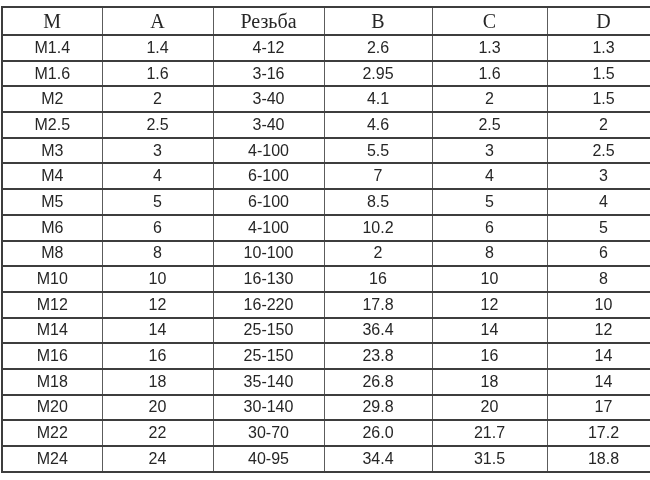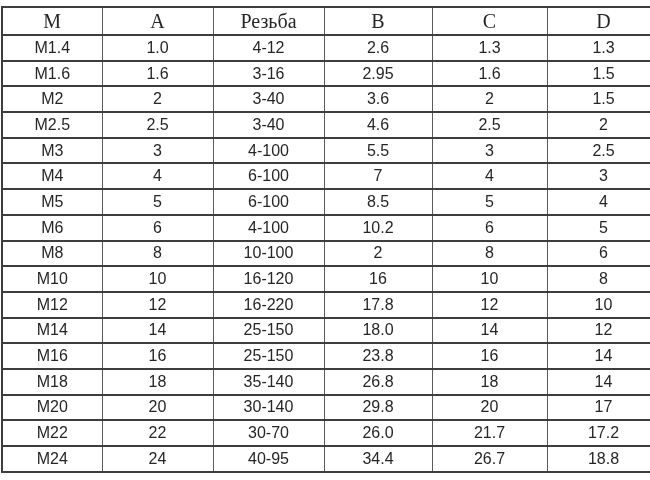--- a/index.html
+++ b/index.html
@@ -80,39 +80,39 @@
         <th>Резьба</th>
         <th>B</th>
         <th>C</th>
         <th>D</th>
       </tr>
     </thead>
     <tbody>
 
     <tr>
           <td>M1.4</td>
-          <td>1.0</td>
+          <td>1.4</td>
           <td>4-12</td>
           <td>2.6</td>
           <td>1.3</td>
           <td>1.3</td>
         </tr>
         <tr>
           <td>M1.6</td>
           <td>1.6</td>
           <td>3-16</td>
           <td>2.95</td>
           <td>1.6</td>
           <td>1.5</td>
         </tr>
         <tr>
           <td>M2</td>
           <td>2</td>
           <td>3-40</td>
-          <td>3.6</td>
+          <td>4.1</td>
           <td>2</td>
           <td>1.5</td>
         </tr>
         <tr>
           <td>M2.5</td>
           <td>2.5</td>
           <td>3-40</td>
           <td>4.6</td>
           <td>2.5</td>
           <td>2</td>
@@ -153,38 +153,38 @@
           <td>M8</td>
           <td>8</td>
           <td>10-100</td>
           <td>2</td>
           <td>8</td>
           <td>6</td>
         </tr>
         <tr>
           <td>M10</td>
           <td>10</td>
-          <td>16-120</td>
+          <td>16-130</td>
           <td>16</td>
           <td>10</td>
           <td>8</td>
         </tr>
         <tr>
           <td>M12</td>
           <td>12</td>
           <td>16-220</td>
           <td>17.8</td>
           <td>12</td>
           <td>10</td>
         </tr>
         <tr>
           <td>M14</td>
           <td>14</td>
           <td>25-150</td>
-          <td>18.0</td>
+          <td>36.4</td>
           <td>14</td>
           <td>12</td>
         </tr>
         <tr>
           <td>M16</td>
           <td>16</td>
           <td>25-150</td>
           <td>23.8</td>
           <td>16</td>
           <td>14</td>
@@ -211,18 +211,18 @@
           <td>30-70</td>
           <td>26.0</td>
           <td>21.7</td>
           <td>17.2</td>
         </tr>
         <tr>
           <td>M24</td>
           <td>24</td>
           <td>40-95</td>
           <td>34.4</td>
-          <td>26.7</td>
+          <td>31.5</td>
           <td>18.8</td>
         </tr>
       </tbody>
   </table>
 </div>
 
 </body></html>

